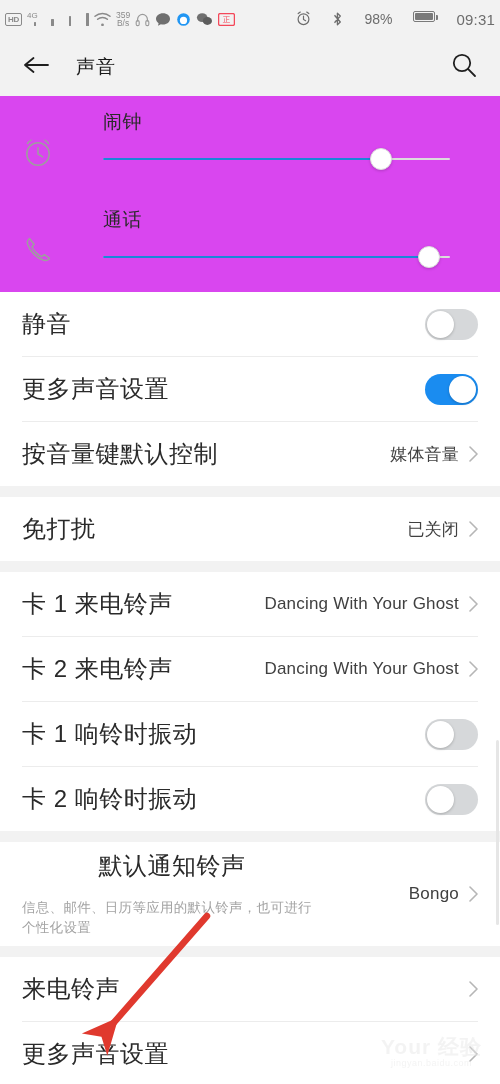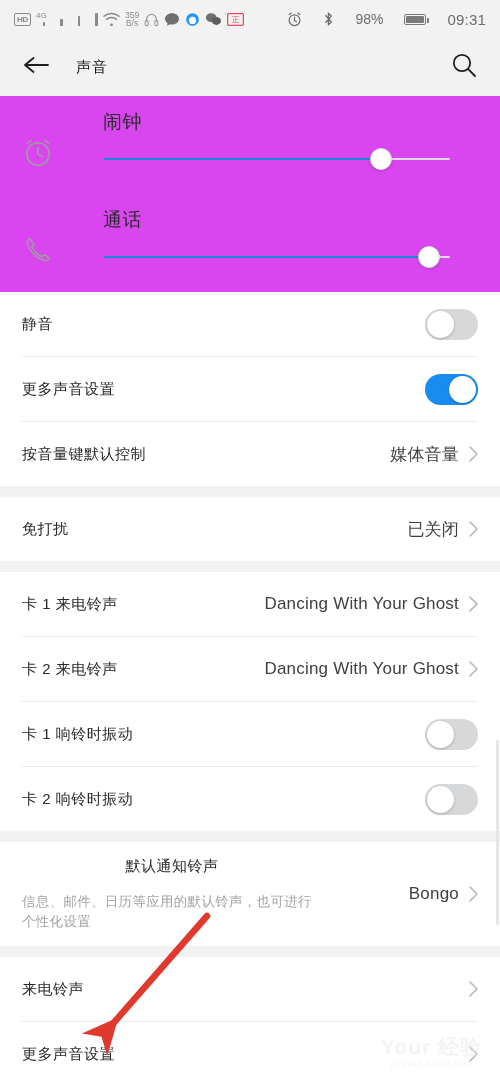--- a/index.html
+++ b/index.html
@@ -16,24 +16,24 @@
     overflow: hidden;
   }
 
   
   .statusbar {
     position: relative;
     height: 38px;
     background: #f2f2f2;
     display: flex;
     align-items: center;
-    padding: 0 14px;
+    padding: 0 5px;
   }
   .sb-left { display: flex; align-items: center; gap: 5px; }
-  .sb-right { margin-left: auto; display: flex; align-items: center; gap: 21px; }
+  .sb-right { margin-left: auto; display: flex; align-items: flex-start; gap: 21px; }
   .hd-badge {
     border: 1.6px solid #8a8a8a;
     border-radius: 2px;
     color: #8a8a8a;
     font-size: 8px; font-weight: bold;
     line-height: 9px;
     padding: 1px 2px;
     letter-spacing: -0.3px;
   }
   .sig-wrap { display: flex; align-items: flex-end; gap: 15px; position: relative; padding-left: 7px;}
@@ -63,21 +63,21 @@
 
   
   .appbar {
     height: 58px;
     background: #f2f2f2;
     display: flex;
     align-items: center;
     padding: 0 22px;
   }
   .appbar .title {
-    font-size: 15px; color: #1a1a1a; margin-left: 26px; letter-spacing: 1px;
+    font-size: 19px; color: #1a1a1a; margin-left: 26px; letter-spacing: 1px;
   }
   .appbar .spacer { flex: 1; }
 
   
   .content { background: #ffffff; position: relative; }
   .gap { height: 11px; background: #f2f2f2; }
   .sect { background: #ffffff; }
 
   .slider-row {
     position: relative;
@@ -114,21 +114,21 @@
 
   .row {
     position: relative;
     min-height: 64px;
     display: flex;
     align-items: center;
     padding: 0 22px 0 22px;
     background: #ffffff;
   }
   .row .label {
-    font-size: 15px; color: #2a2a2a; letter-spacing: 0.5px;
+    font-size: 24px; color: #2a2a2a; letter-spacing: 0.5px;
   }
   .row .sublabel {
     font-size: 13.5px; color: #a3a3a3; line-height: 20px;
     margin-top: 16px; max-width: 300px; letter-spacing: 0.3px;
   }
   .row .ltext { display: flex; flex-direction: column; align-items: center; }
   .row .value {
     margin-left: auto;
     font-size: 17px; color: #404040; letter-spacing: 0.2px;
     padding-right: 10px;

